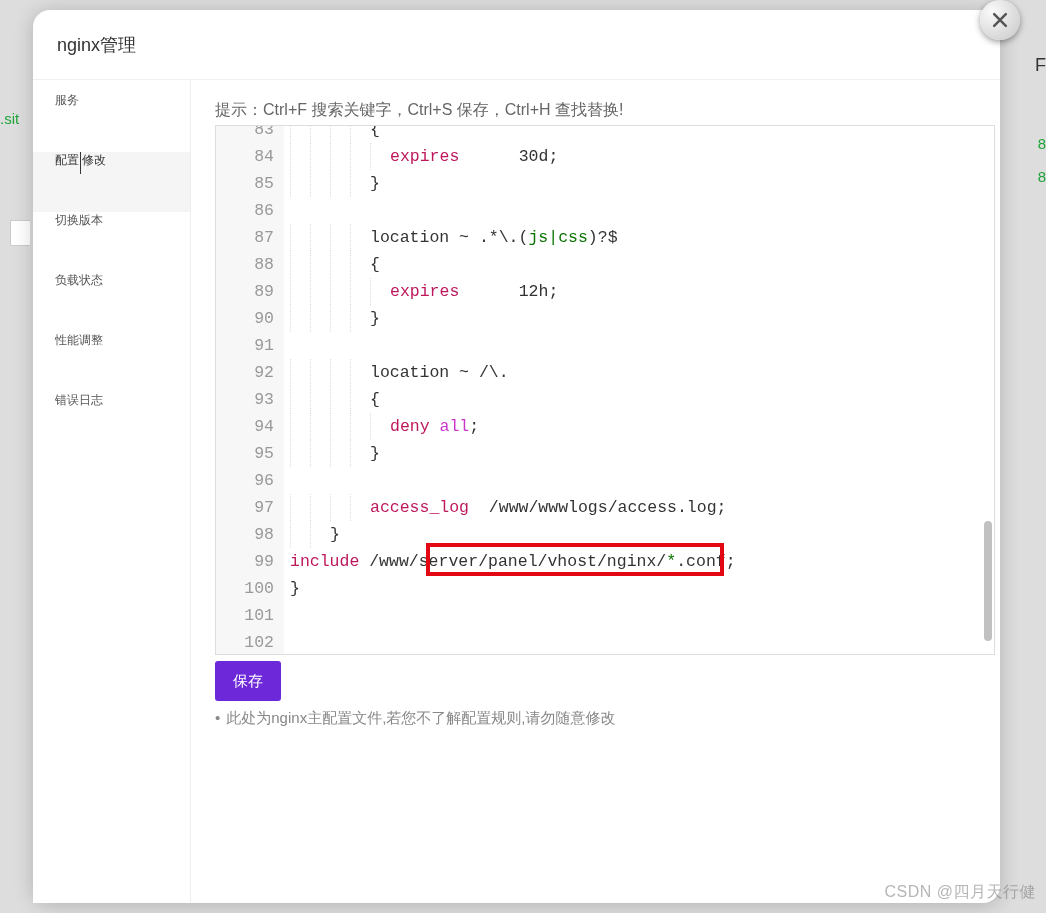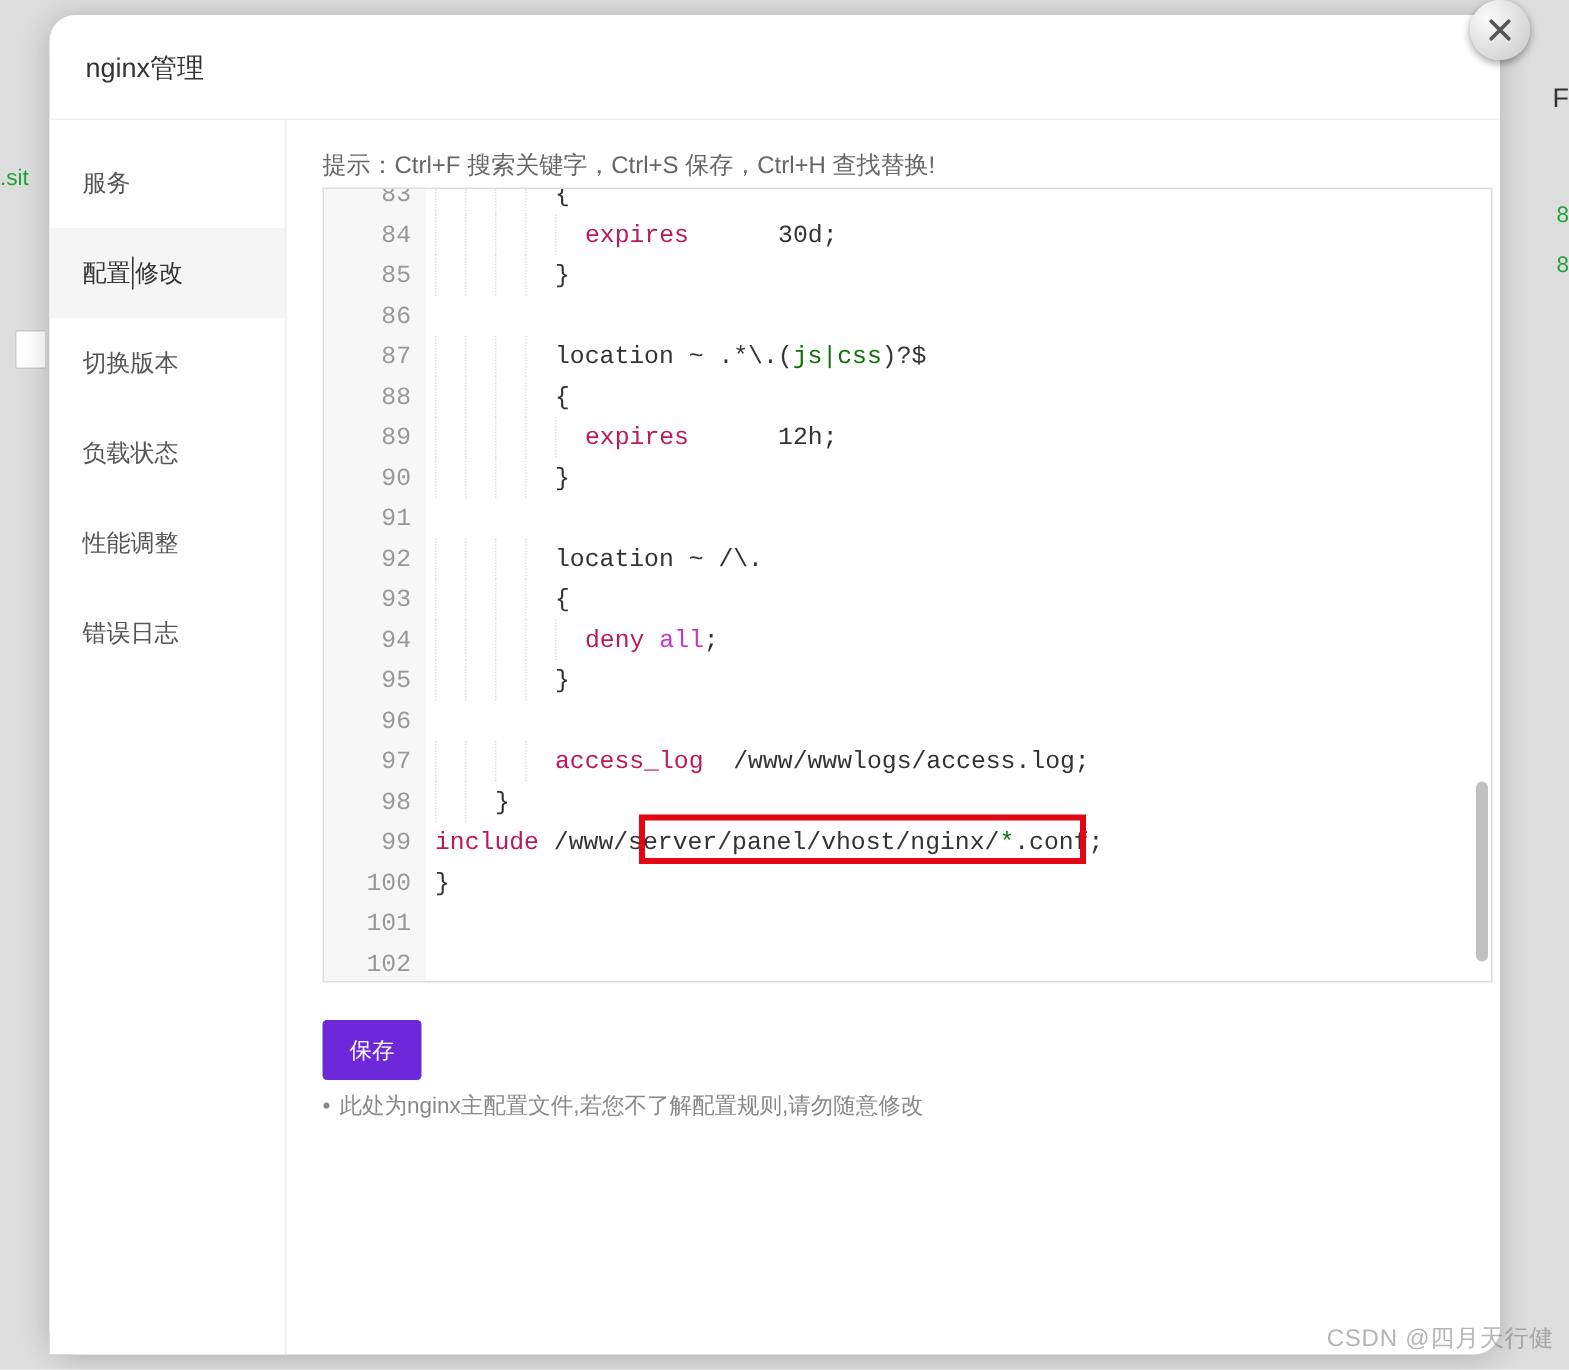--- a/index.html
+++ b/index.html
@@ -15,28 +15,28 @@
     .modal { position: absolute; left: 33px; top: 10px; width: 967px; height: 893px; background: #fff; box-shadow: 0 2px 20px rgba(0,0,0,.2); display: flex; flex-direction: column; border-radius: 17px; }
     
     .close-btn { position: absolute; right: -20px; top: -10px; width: 40px; height: 40px; border-radius: 50%; background: radial-gradient(circle at 30% 30%, #fafafa, #c8c8c8); box-shadow: 0 2px 6px rgba(0,0,0,.4); display: flex; align-items: center; justify-content: center; cursor: pointer; z-index: 10; }
     .close-btn svg { width: 20px; height: 20px; }
     
     .modal-header { height: 70px; padding: 0 24px; display: flex; align-items: center; font-size: 18px; color: #333; border-bottom: 1px solid #f0f0f0; }
     
     .modal-body { flex: 1; display: flex; overflow: hidden; }
     
     .sidebar { width: 158px; background: #fff; border-right: 1px solid #eee; padding-top: 12px; }
-    .sidebar-item { height: 60px; padding: 0 22px; display: flex; align-items: center; font-size: 16px; color: #555; cursor: pointer; }
+    .sidebar-item { height: 60px; padding: 0 22px; display: flex; font-size: 12px; color: #555; cursor: pointer; }
     .sidebar-item.active { background: #f5f5f5; color: #333; }
     .sidebar-item .caret { display: inline-block; width: 1px; height: 22px; background: #333; vertical-align: middle; margin: 0 1px; }
     
     .content { flex: 1; padding: 20px 30px 20px 24px; display: flex; flex-direction: column; overflow: hidden; }
     .hint { font-size: 16px; color: #666; margin-bottom: 4px; }
     
-    .editor-wrap { width: 780px; height: 530px; border: 1px solid #ddd; background: #fff; overflow: hidden; position: relative; margin-bottom: 25px; }
+    .editor-wrap { width: 780px; height: 530px; border: 1px solid #ddd; background: #fff; overflow: hidden; position: relative; margin-bottom: 6px; }
     .editor-inner { position: absolute; top: -10px; left: 0; right: 0; }
     .editor { font-family: Consolas, "Courier New", monospace; font-size: 16.5px; display: flex; }
     .gutter { width: 68px; background: #f7f7f7; text-align: right; color: #999; padding-top: 0; user-select: none; }
     .gutter .ln { height: 27px; line-height: 27px; padding-right: 10px; }
     .code { flex: 1; padding-left: 6px; position: relative; }
     .code .line { height: 27px; line-height: 27px; white-space: pre; color: #333; }
     .ind { display: inline-block; width: 20px; border-left: 1px dotted #ddd; height: 100%; vertical-align: top; }
     .kw { color: #be185d; }
     .kw2 { color: #c836c8; }
     .dirpath { color: #333; }

